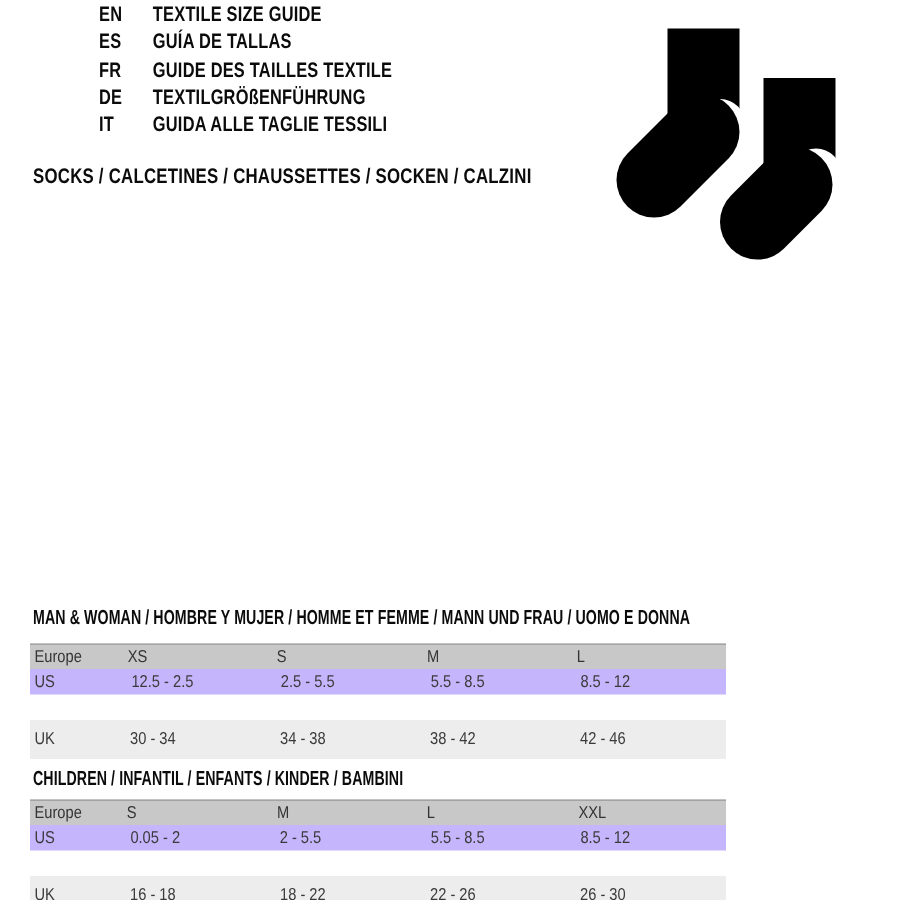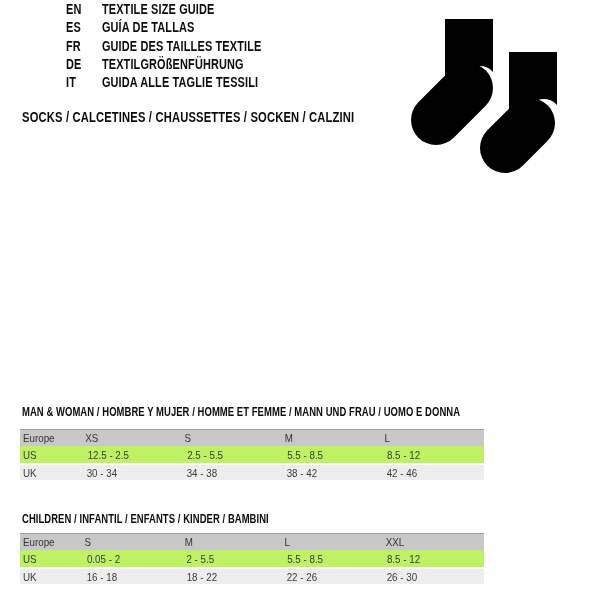--- a/index.html
+++ b/index.html
@@ -50,22 +50,22 @@
   .tbl.t2 { top: 533px; }
 
   .trow {
     display: grid;
     grid-template-columns: 64px 100px 100px 100px 100px;
     align-items: center;
     box-sizing: border-box;
     text-decoration: underline;
   }
   .trow.hdr { height: 17px; background: #c8c8c8; border-top: 1px solid #a3a3a3; }
-  .trow.r-white { height: 17px; background: #bef264; }
-  .trow.r-gray  { height: 15px; background: #ededed; margin-top: 2px; }
+  .trow.r-white { height: 17px; background: #c4b5fd; }
+  .trow.r-gray  { height: 26px; background: #ededed; margin-top: 17px; }
 
   .cell {
     font-size: 11.5px; color: #3a3a3a;
     white-space: nowrap; overflow: visible;
   }
   .cell .t { display: inline-block; transform: scaleX(0.85); transform-origin: center center; }
   .cell.c1 { text-align: left; padding-left: 3px; }
   .cell.c1 .t { transform-origin: left center; }
   .trow.hdr .cell { color: #343434; }
 </style>

